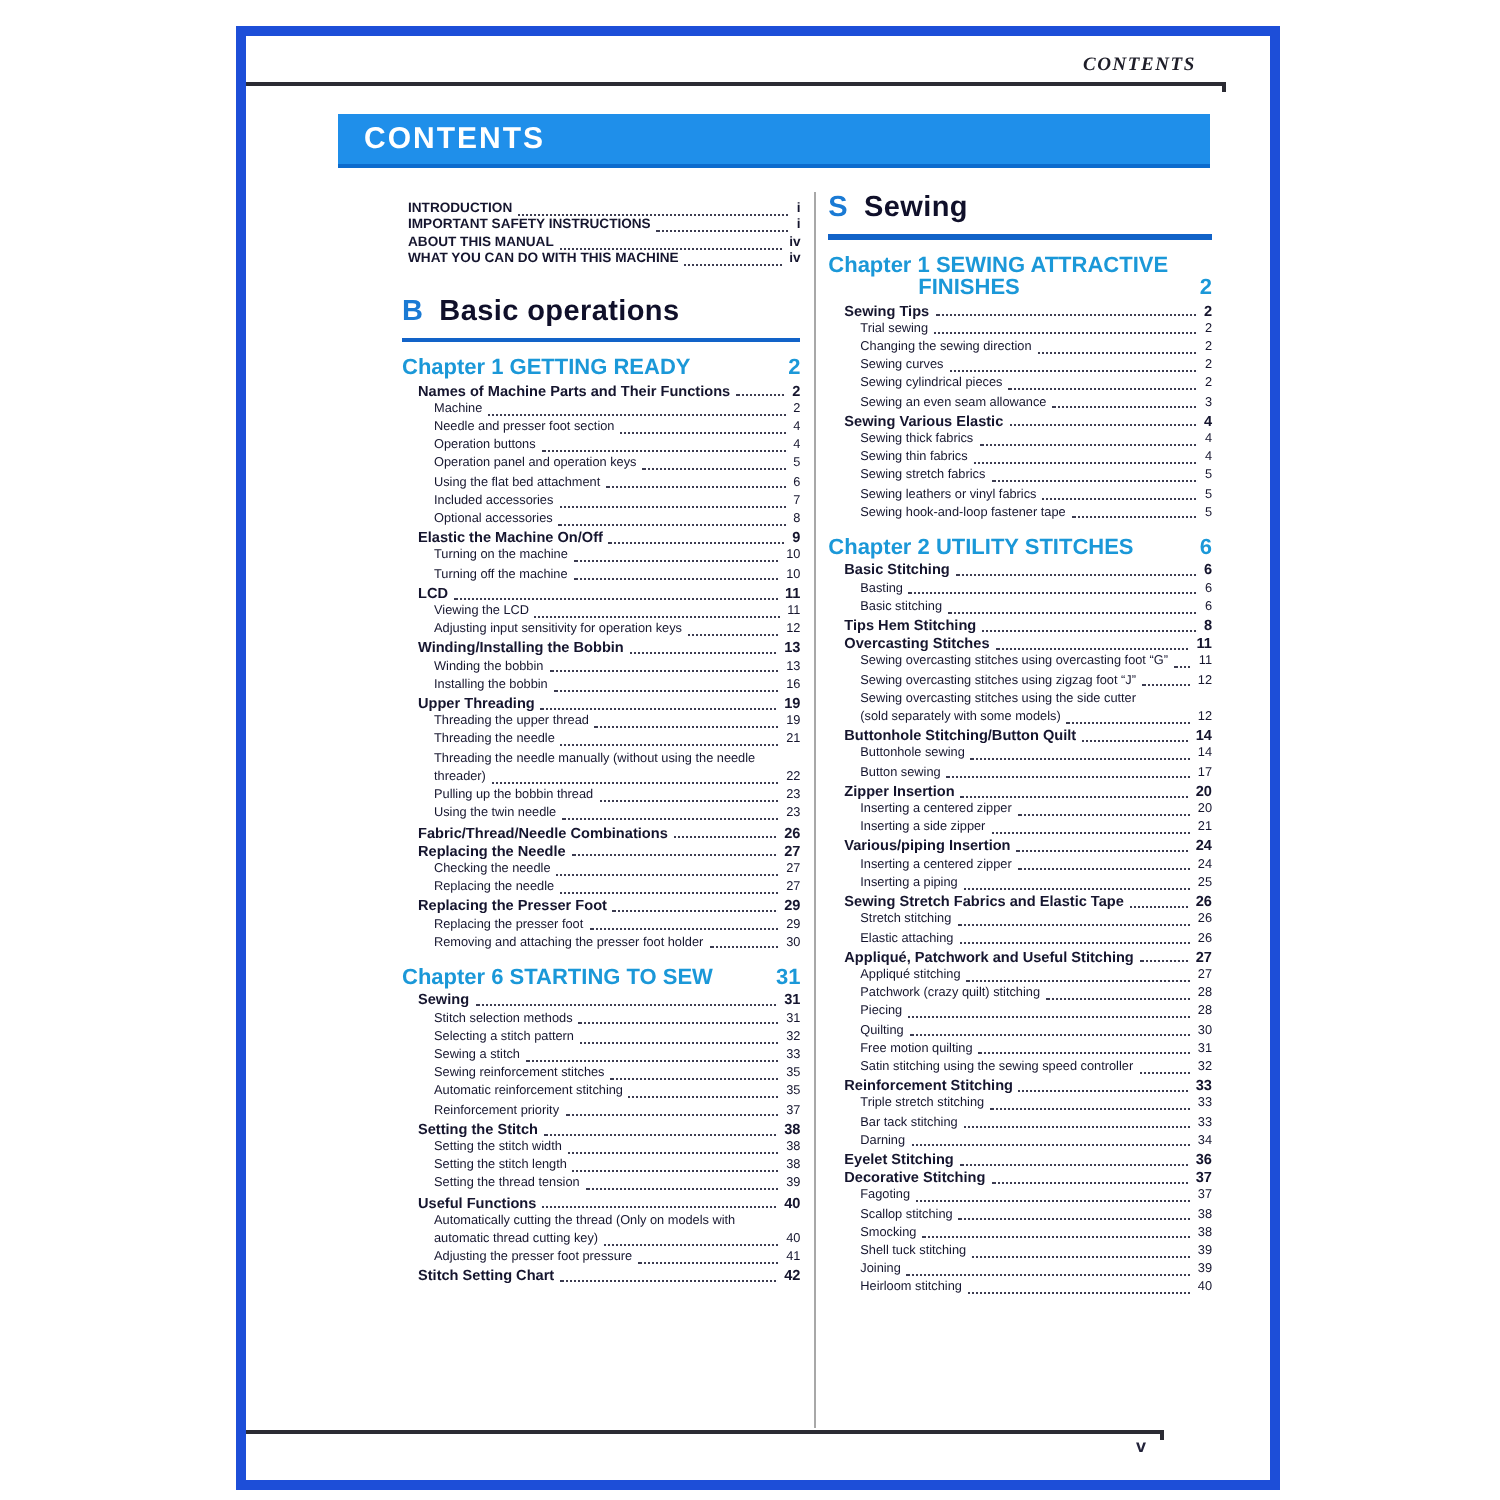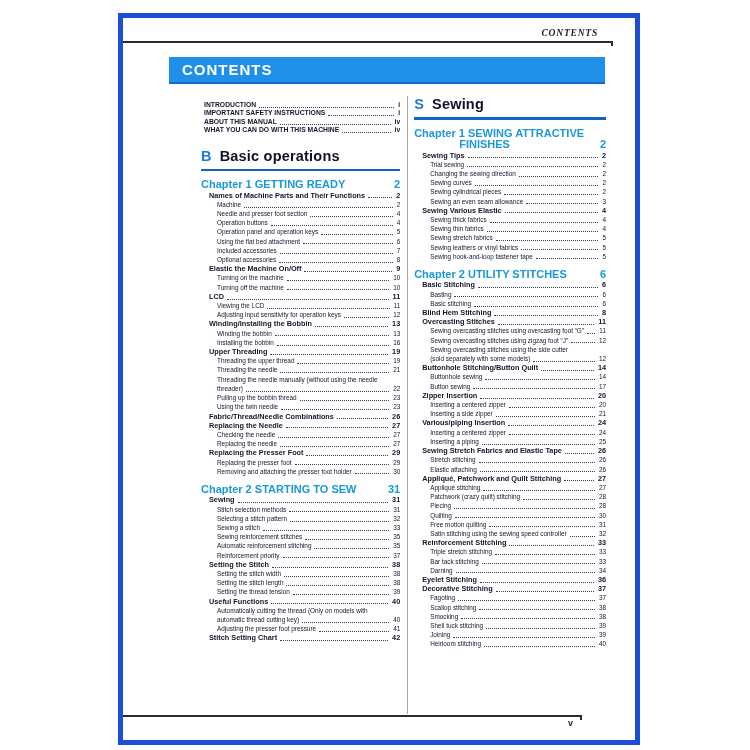--- a/index.html
+++ b/index.html
@@ -264,21 +264,21 @@
             <span class="lbl">Replacing the presser foot</span>
             <span class="leader"></span>
             <span class="pg">29</span>
           </div>
           <div class="row h2">
             <span class="lbl">Removing and attaching the presser foot holder</span>
             <span class="leader"></span>
             <span class="pg">30</span>
           </div>
           <div class="row chapter">
-            <span class="lbl">Chapter 2 STARTING TO SEW</span>
+            <span class="lbl">Chapter 6 STARTING TO SEW</span>
             <span class="fill"></span>
             <span class="pg">31</span>
           </div>
           <div class="row h1">
             <span class="lbl">Sewing</span>
             <span class="leader"></span>
             <span class="pg">31</span>
           </div>
           <div class="row h2">
             <span class="lbl">Stitch selection methods</span>
@@ -446,21 +446,21 @@
             <span class="lbl">Basting</span>
             <span class="leader"></span>
             <span class="pg">6</span>
           </div>
           <div class="row h2">
             <span class="lbl">Basic stitching</span>
             <span class="leader"></span>
             <span class="pg">6</span>
           </div>
           <div class="row h1">
-            <span class="lbl">Blind Hem Stitching</span>
+            <span class="lbl">Tips Hem Stitching</span>
             <span class="leader"></span>
             <span class="pg">8</span>
           </div>
           <div class="row h1">
             <span class="lbl">Overcasting Stitches</span>
             <span class="leader"></span>
             <span class="pg">11</span>
           </div>
           <div class="row h2">
             <span class="lbl">Sewing overcasting stitches using overcasting foot “G”</span>
@@ -534,21 +534,21 @@
             <span class="lbl">Stretch stitching</span>
             <span class="leader"></span>
             <span class="pg">26</span>
           </div>
           <div class="row h2">
             <span class="lbl">Elastic attaching</span>
             <span class="leader"></span>
             <span class="pg">26</span>
           </div>
           <div class="row h1">
-            <span class="lbl">Appliqué, Patchwork and Quilt Stitching</span>
+            <span class="lbl">Appliqué, Patchwork and Useful Stitching</span>
             <span class="leader"></span>
             <span class="pg">27</span>
           </div>
           <div class="row h2">
             <span class="lbl">Appliqué stitching</span>
             <span class="leader"></span>
             <span class="pg">27</span>
           </div>
           <div class="row h2">
             <span class="lbl">Patchwork (crazy quilt) stitching</span>

